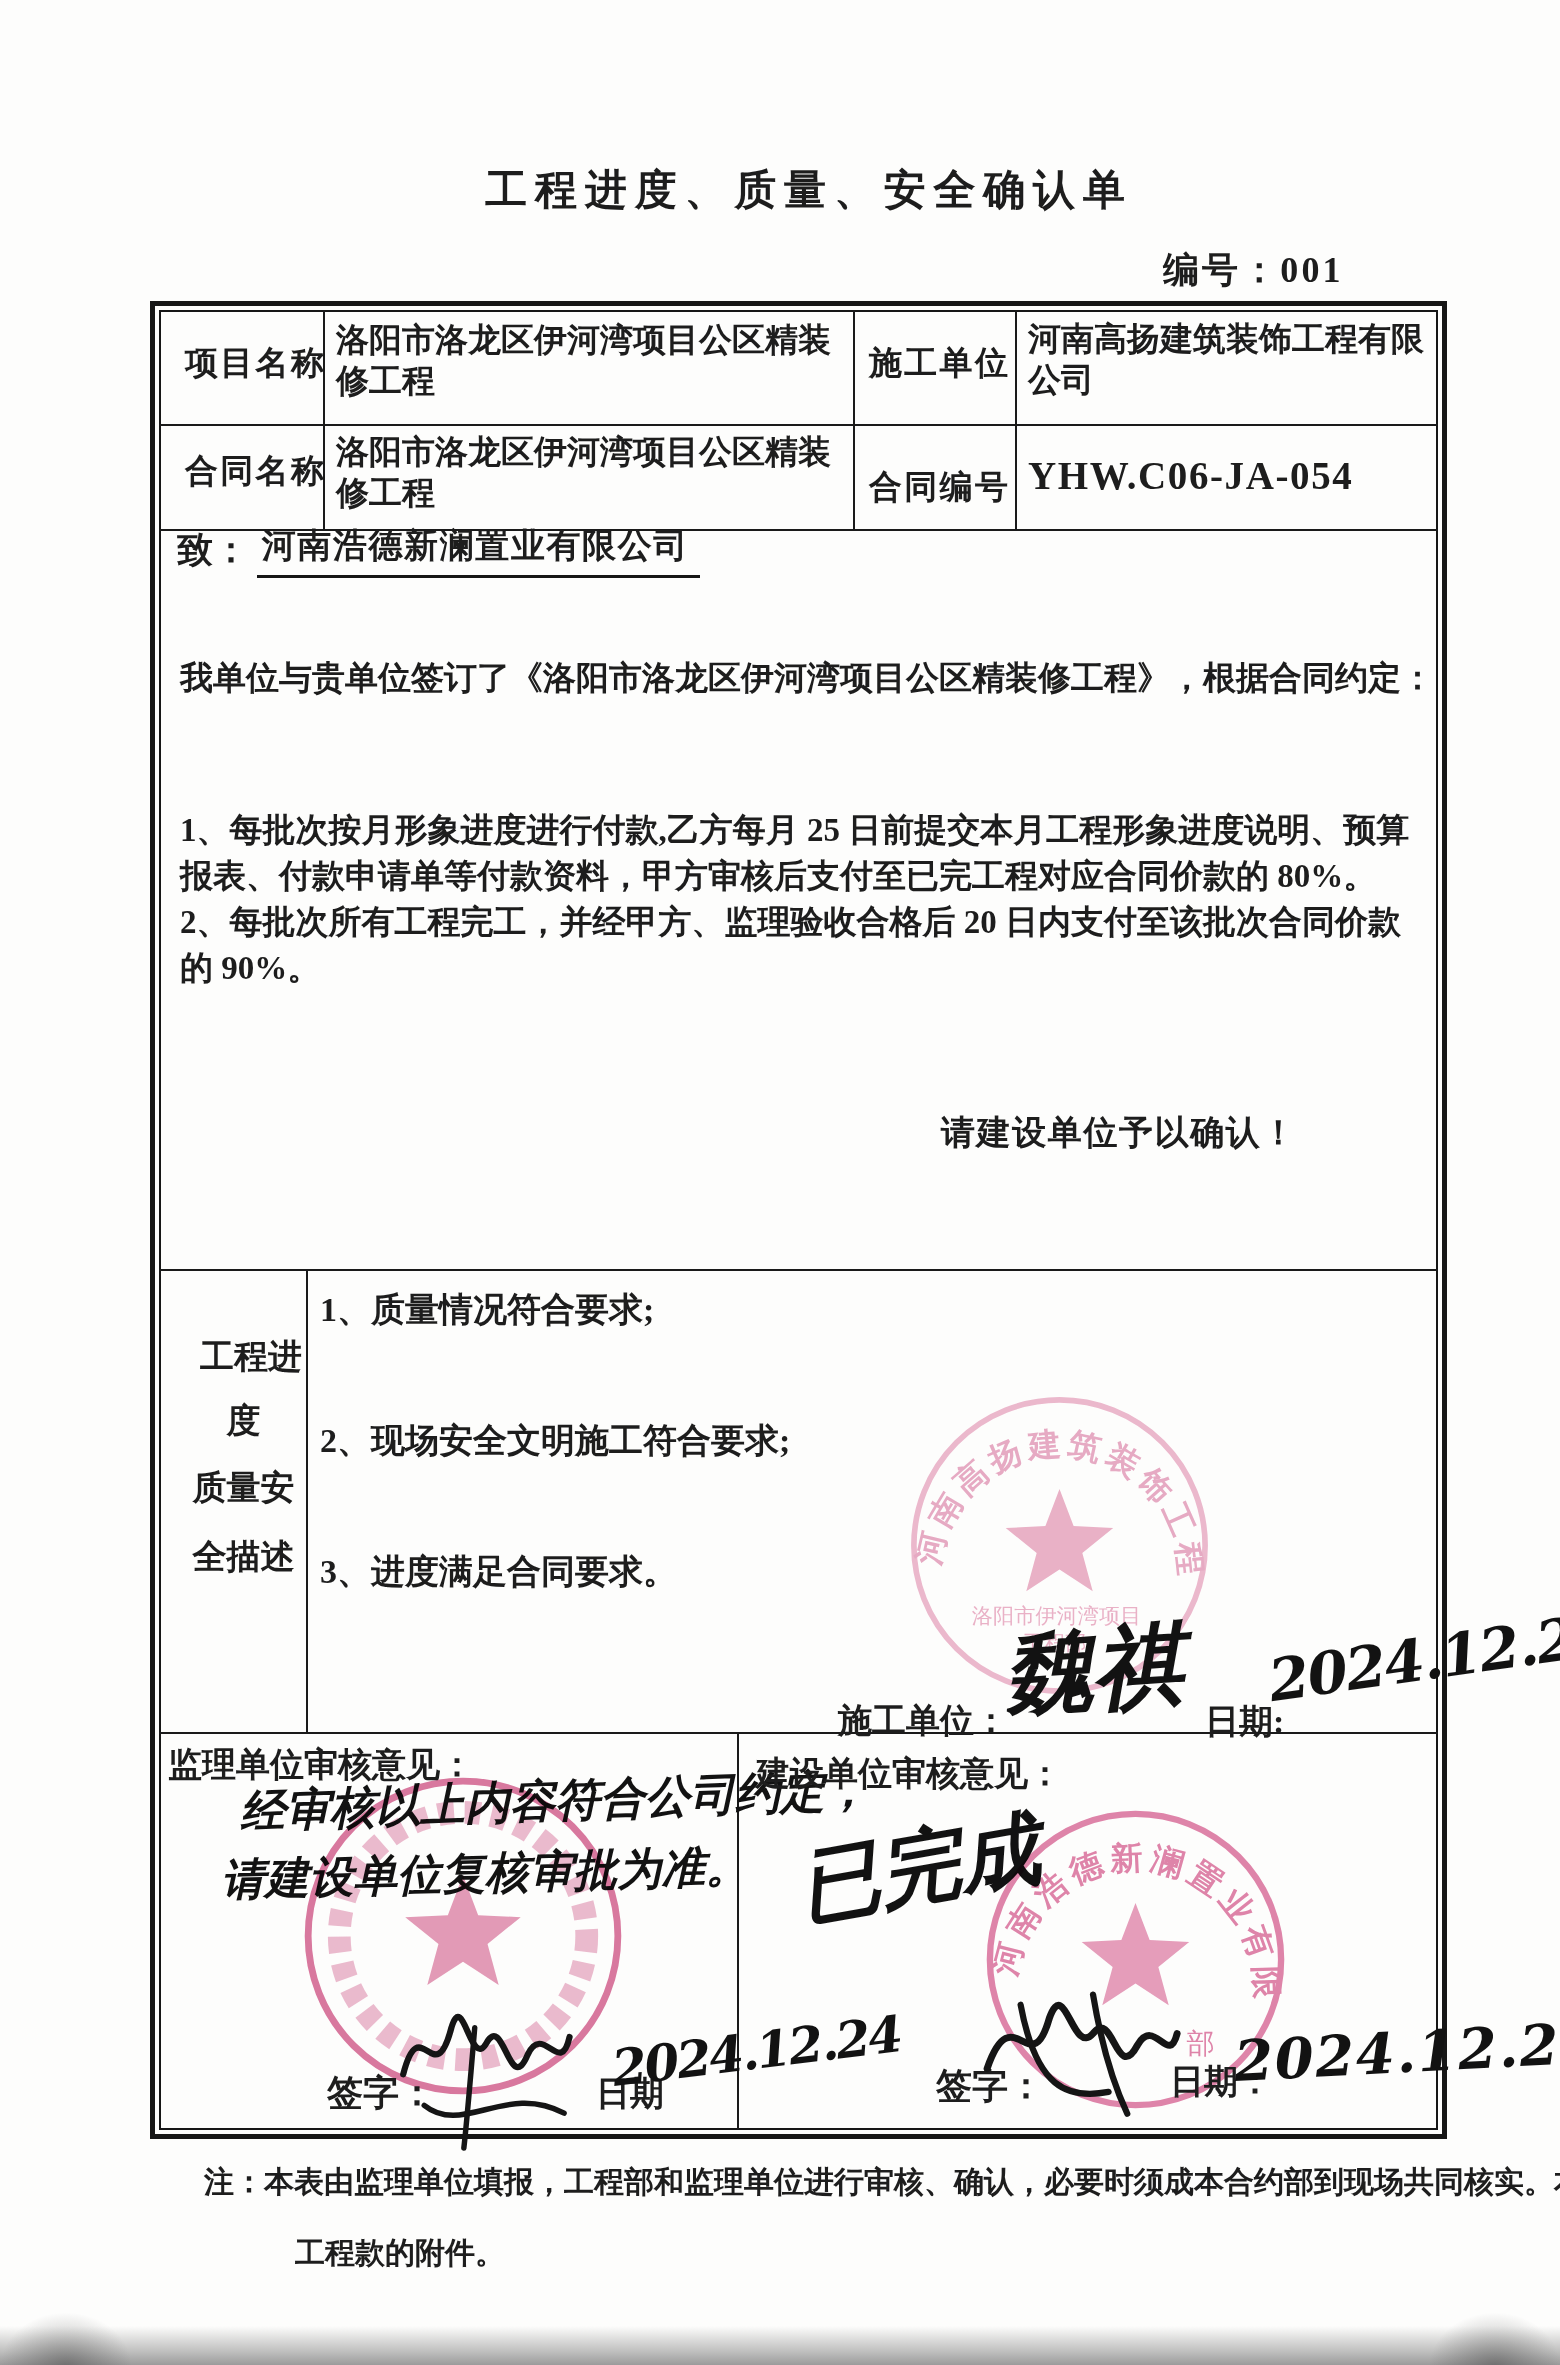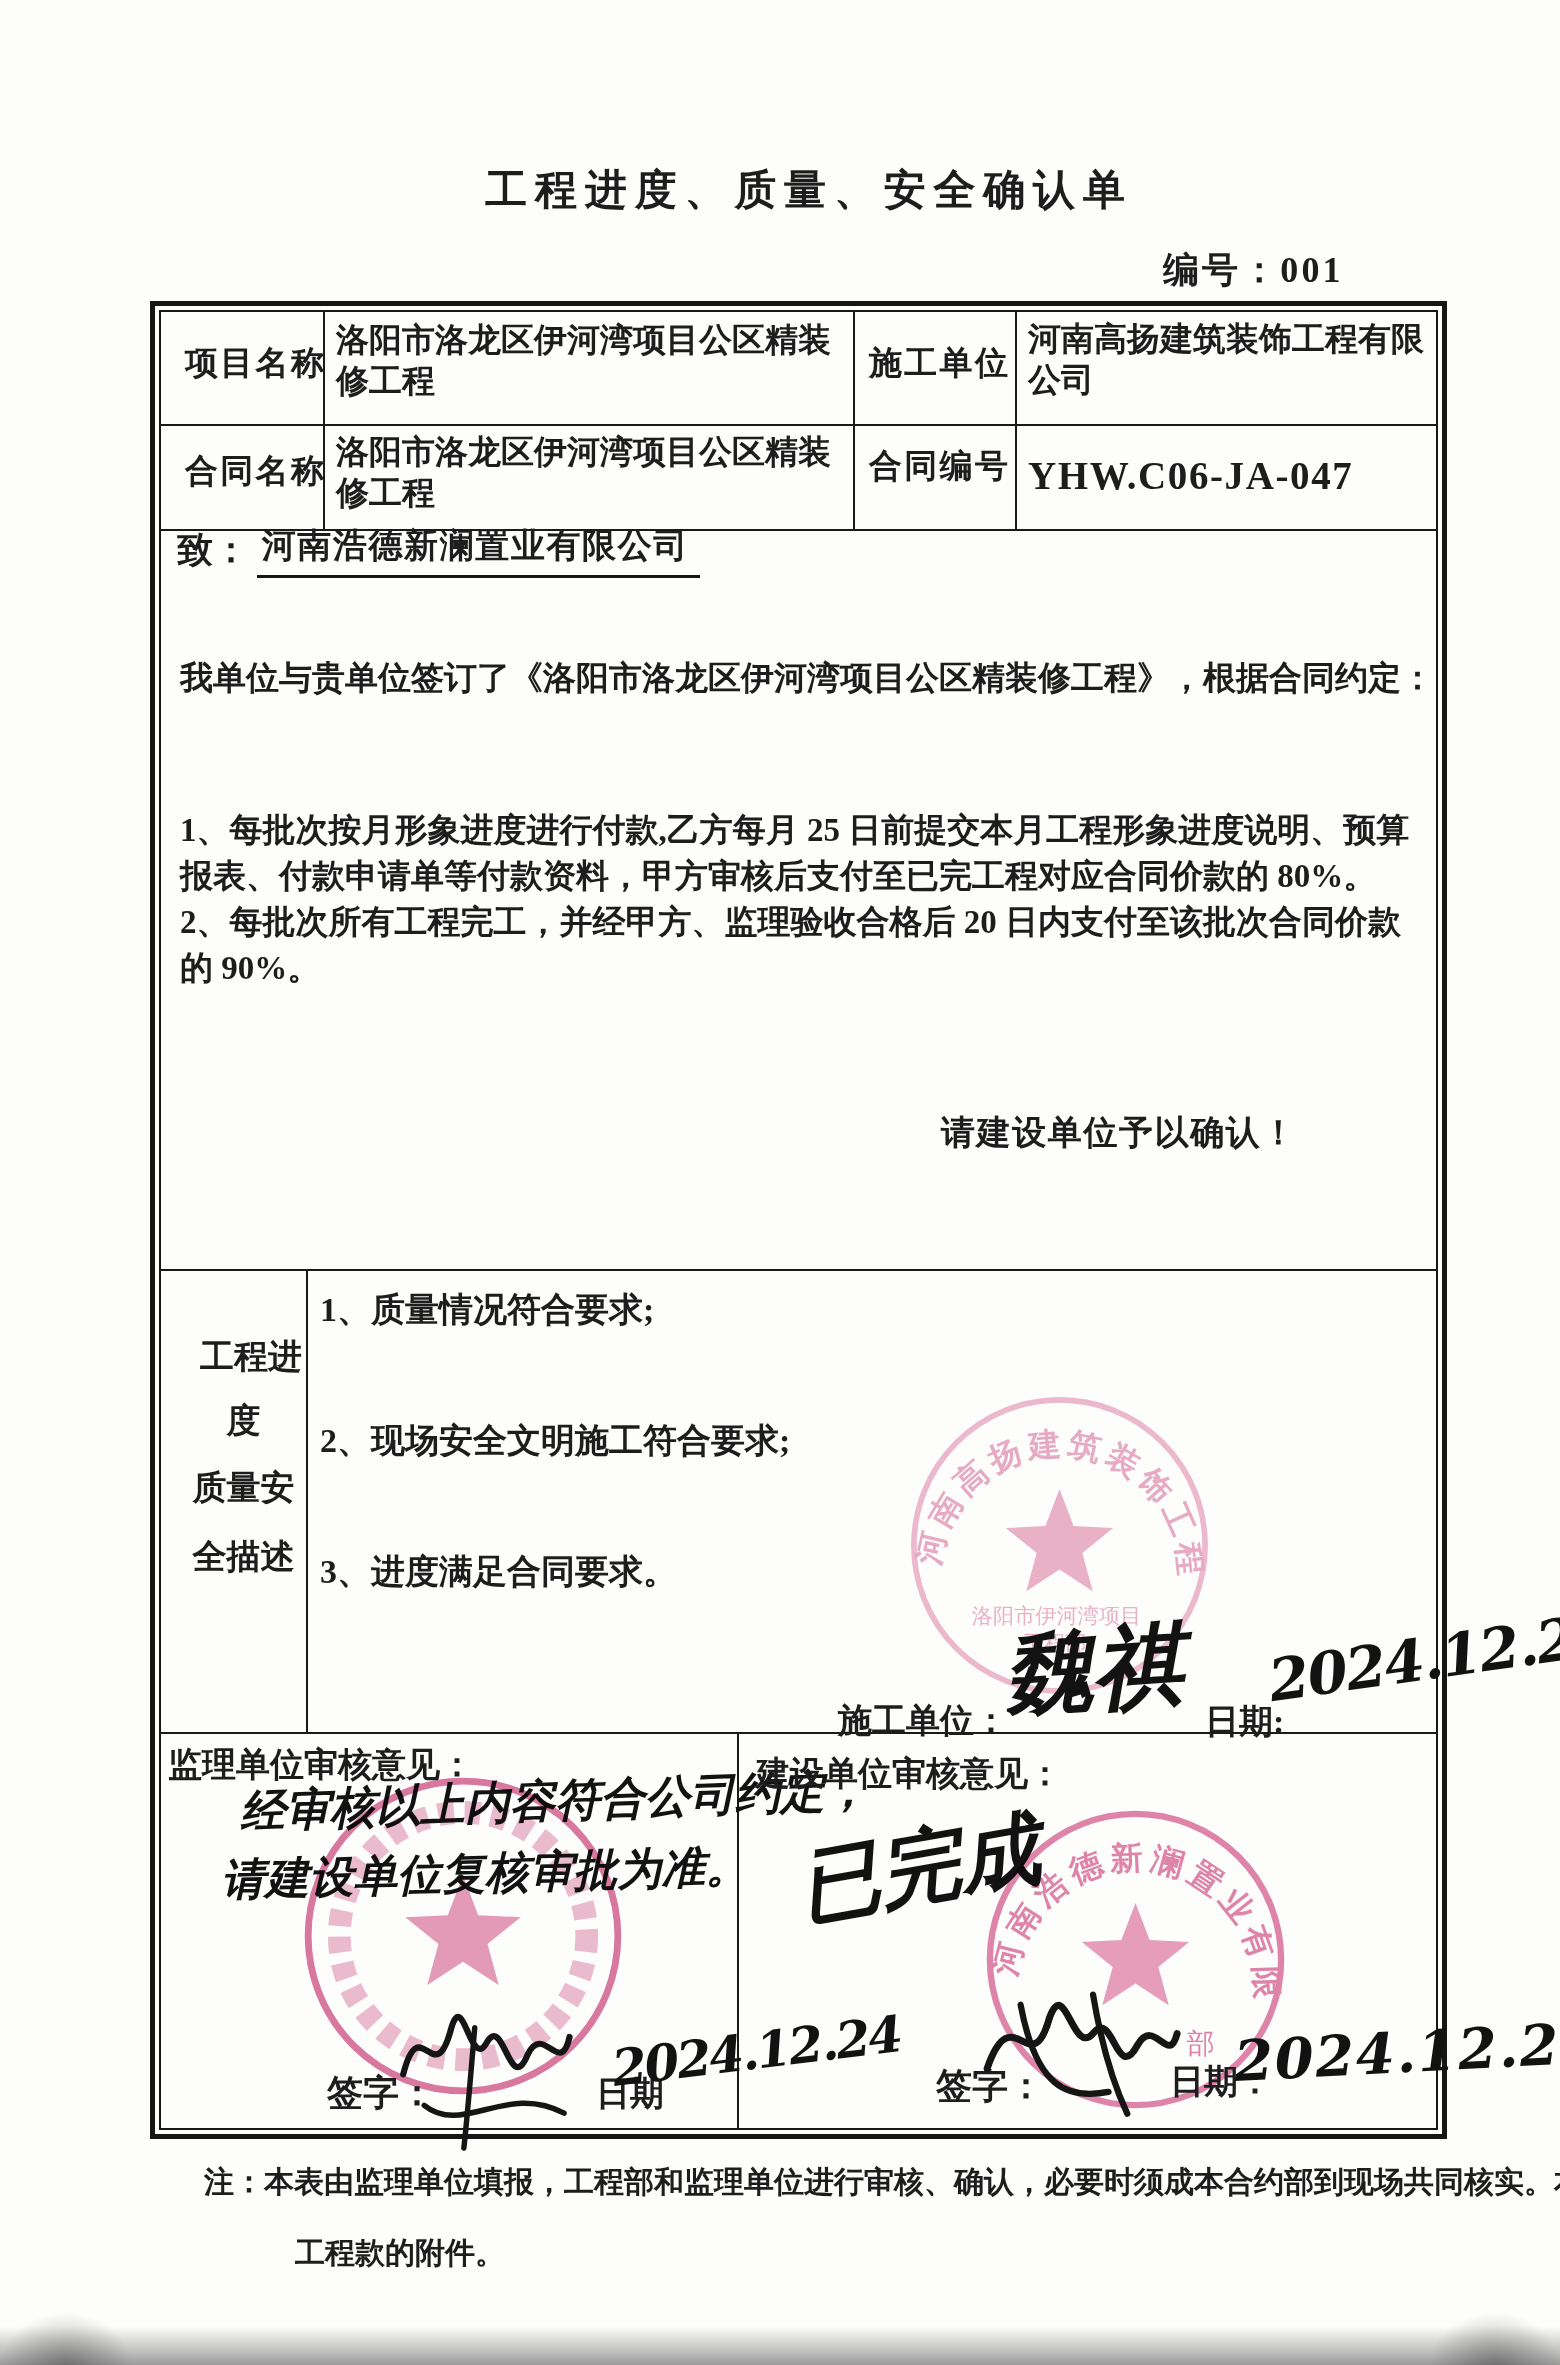--- a/index.html
+++ b/index.html
@@ -46,22 +46,22 @@
   <div class="line" style="left:306px;top:1269px;width:2.3px;height:463px;"></div>
   <div class="line" style="left:737px;top:1732px;width:2.3px;height:397px;"></div>
 
   <div class="t b" style="left:185px;top:341px;font-size:33px;letter-spacing:2.3px;">项目名称</div>
   <div class="cell" style="left:336px;top:320px;width:498px;font-size:33px;">洛阳市洛龙区伊河湾项目公区精装修工程</div>
   <div class="t b" style="left:869px;top:341px;font-size:33px;letter-spacing:2.3px;">施工单位</div>
   <div class="cell" style="left:1028px;top:319px;width:400px;font-size:33px;">河南高扬建筑装饰工程有限公司</div>
 
   <div class="t b" style="left:185px;top:449px;font-size:33px;letter-spacing:2.3px;">合同名称</div>
   <div class="cell" style="left:336px;top:432px;width:498px;font-size:33px;">洛阳市洛龙区伊河湾项目公区精装修工程</div>
-  <div class="t b" style="left:869px;top:444px;font-size:33px;letter-spacing:2.3px;">合同编号</div>
-  <div class="t b" style="left:1028px;top:453px;font-size:39px;letter-spacing:1.6px;">YHW.C06-JA-047</div>
+  <div class="t b" style="left:869px;top:465px;font-size:33px;letter-spacing:2.3px;">合同编号</div>
+  <div class="t b" style="left:1028px;top:453px;font-size:39px;letter-spacing:1.6px;">YHW.C06-JA-054</div>
 
   <div class="t b" style="left:177px;top:526px;font-size:36px;">致：</div>
   <div class="t b underlined" style="left:257px;top:523px;font-size:34px;letter-spacing:1.6px;">河南浩德新澜置业有限公司</div>
 
   <div class="t b" style="left:180px;top:656px;font-size:33px;">我单位与贵单位签订了《洛阳市洛龙区伊河湾项目公区精装修工程》，根据合同约定：</div>
 
   <div class="abs" style="left:180px;top:807px;width:1268px;font-size:33px;font-weight:bold;line-height:46px;">
     <div>1、每批次按月形象进度进行付款,乙方每月 25 日前提交本月工程形象进度说明、预算</div>
     <div>报表、付款申请单等付款资料，甲方审核后支付至已完工程对应合同价款的 80%。</div>
     <div>2、每批次所有工程完工，并经甲方、监理验收合格后 20 日内支付至该批次合同价款</div>

